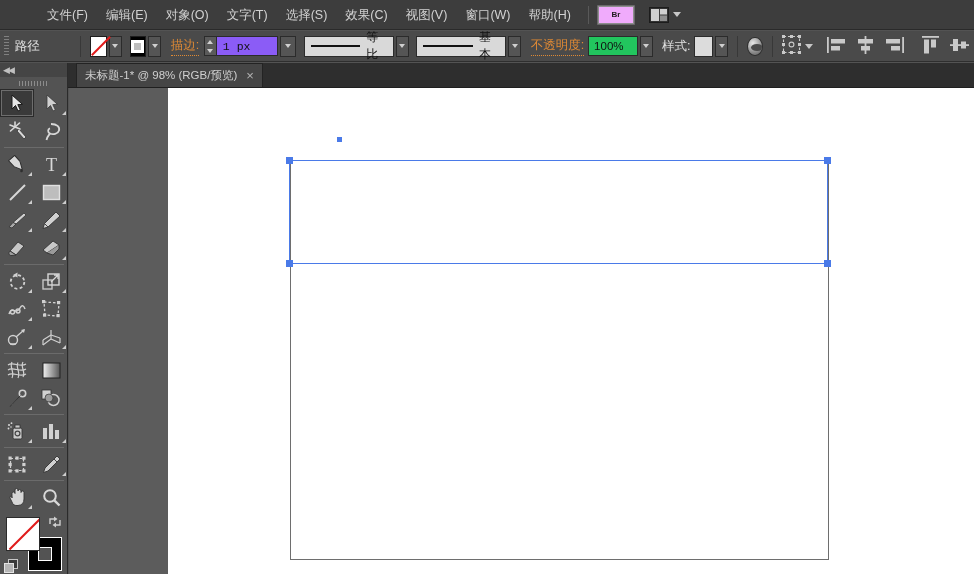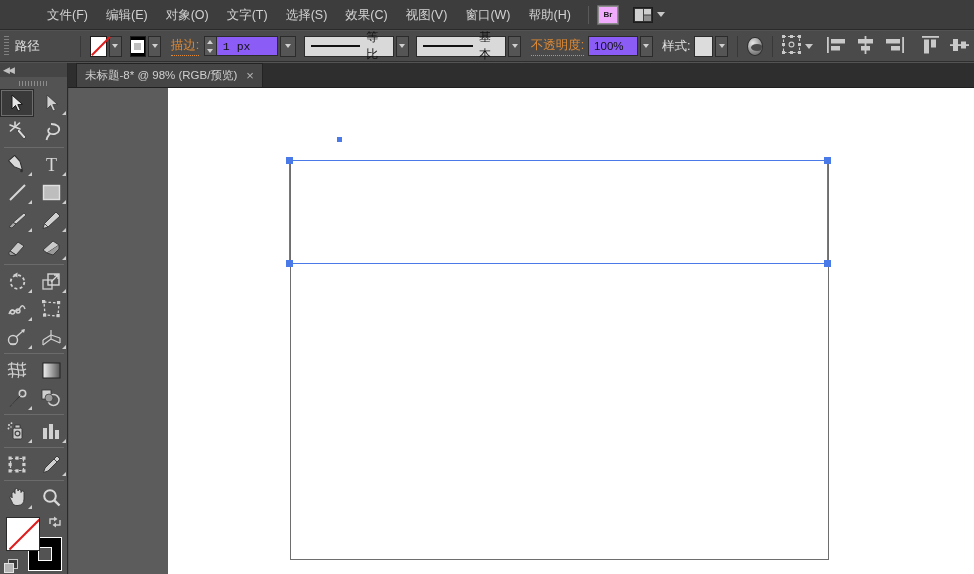--- a/index.html
+++ b/index.html
@@ -25,21 +25,21 @@
     font-family: "Liberation Serif", serif; letter-spacing: -0.5px;
   }
   .menu-item {
     padding: 0 9px; height: 30px; line-height: 30px;
     color: #d2d2d2; font-size: 12.5px; white-space: nowrap; cursor: default;
   }
   .menu-sep-v {
     width: 1px; height: 18px; background: #595959; margin: 0 8px;
   }
   .br-btn {
-    width: 22px; height: 20px; background: #f0abfc;
+    width: 38px; height: 20px; background: #f0abfc;
     border: 1px solid #6a6a6a; border-radius: 1px;
     display: flex; align-items: center; justify-content: center;
     color: #1c1c1c; font-size: 8px; font-weight: bold;
     box-shadow: inset 0 0 0 1px #8d8d8d;
   }
   .arrange-btn { display: flex; align-items: center; margin-left: 14px; }
   .arrange-ico { width: 20px; height: 16px; position: relative; }
   .tri-dn {
     width: 0; height: 0; margin-left: 4px;
     border-left: 4px solid transparent; border-right: 4px solid transparent;
@@ -112,21 +112,21 @@
   }
   .spinner i.up { border-bottom: 4px solid #d0d0d0; }
   .spinner i.dn { border-top: 4px solid #d0d0d0; }
   .combo {
     height: 21px; background: #d9d9d9; border: 1px solid #2b2b2b;
     display: flex; align-items: center; justify-content: flex-end;
     padding: 0 6px; color: #111; font-size: 12px; gap: 6px;
   }
   .combo .line { width: 58px; height: 2px; background: #111; display: block; }
   .opacity-field {
-    height: 20px; width: 60px; background: #8b5cf6;
+    height: 20px; width: 60px; background: #22c55e;
     border: 1px solid #2b2b2b; color: #111; font-size: 11.5px;
     display: flex; align-items: center; padding: 0 5px;
   }
   .style-sw {
     width: 24px; height: 21px; background: #dcdcdc;
     border: 1px solid #2b2b2b;
   }
   .globe {
     width: 19px; height: 19px; border-radius: 50%;
     background: radial-gradient(circle at 35% 30%, #e8e8e8, #8d8d8d 60%, #5a5a5a);
@@ -424,21 +424,21 @@
         <rect x="0" y="8.2" width="19" height="1.8"></rect>
             <rect x="3" y="3" width="5" height="12"></rect>
         <rect x="11" y="5.5" width="5" height="7"></rect>
           </g>
         </svg>
     </span>
   </div>
 
   <div class="tabbar">
     <div class="doc-tab">
-      <span>未标题-8* @ 98% (RGB/预览)</span>
+      <span>未标题-1* @ 98% (RGB/预览)</span>
       <span class="tab-close">×</span>
     </div>
   </div>
 
   <div class="canvas">
     <div class="gray-gutter"></div>
 
     <div class="artboard"></div>
 
     <div class="selbox">

